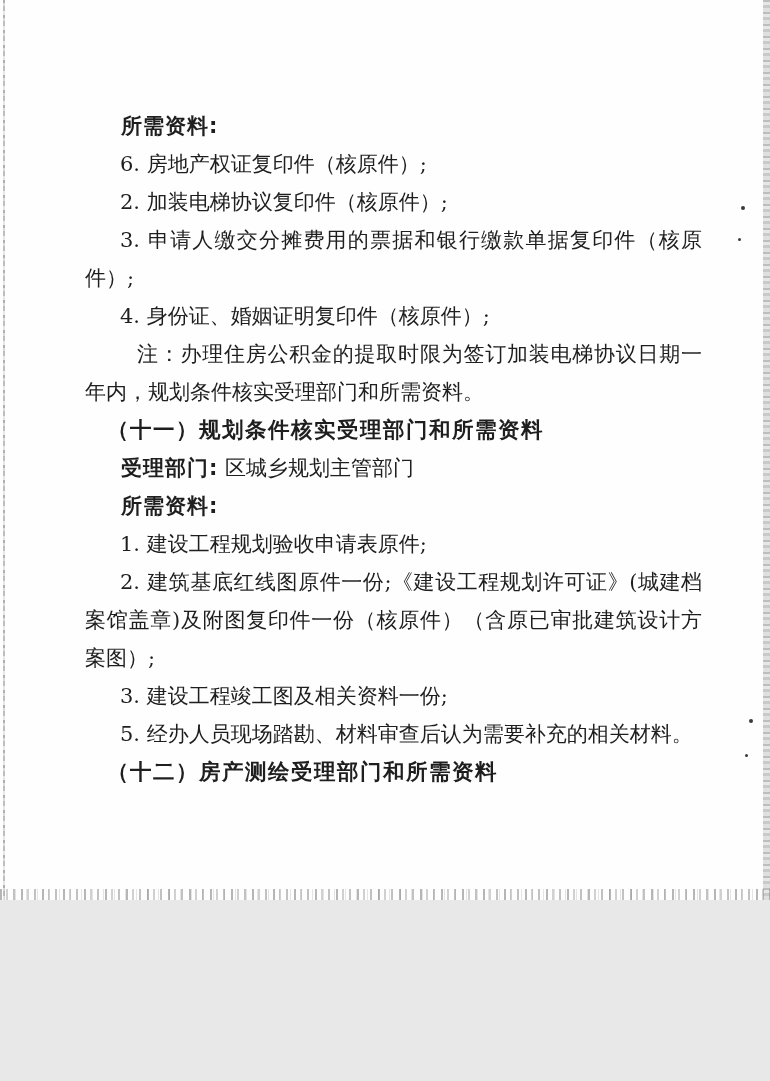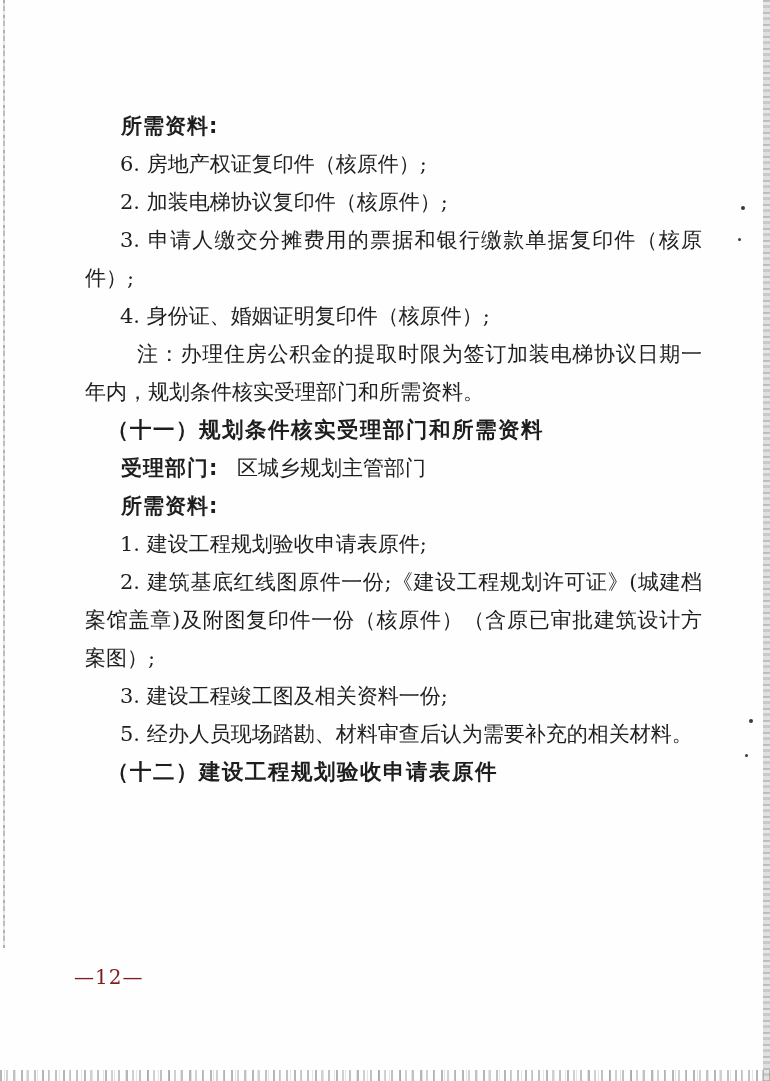--- a/index.html
+++ b/index.html
@@ -3,21 +3,21 @@
 <meta charset="utf-8">
 <style>
   html, body {
     margin: 0;
     padding: 0;
     background: #e8e8e8;
   }
   .page {
     position: relative;
     width: 770px;
-    height: 1081px;
+    height: 900px;
     background: #fefefe;
     overflow: hidden;
     font-family: "DejaVu Serif", "Liberation Serif", serif;
     color: #1e1e1e;
   }
   
   .content {
     position: absolute;
     left: 85px;
     top: 107px;
@@ -43,21 +43,21 @@
     font-size: 21.5px;
     letter-spacing: 1.5px;
     font-family: Liberation Serif, serif;
   }
   .dept-line { text-indent: 36px; }
   .dept-label {
     font-weight: 700;
     font-family: "DejaVu Sans", "Liberation Sans", sans-serif;
     letter-spacing: 1px;
   }
-  .dept-value { margin-left: 12px; }
+  .dept-value { margin-left: 0; }
 
   
   .footer {
     position: absolute;
     left: 74px;
     top: 958px;
     font-size: 20px;
     line-height: 38px;
     letter-spacing: 1px;
     color: #7f1d1d;
@@ -133,19 +133,19 @@
       <span class="dept-value">区城乡规划主管部门</span>
     </p>
 
     <p class="label">所需资料:</p>
 
     <p class="item">1. 建设工程规划验收申请表原件;</p>
     <p class="item">2. 建筑基底红线图原件一份;《建设工程规划许可证》(城建档案馆盖章)及附图复印件一份（核原件）（含原已审批建筑设计方案图）;</p>
     <p class="item">3. 建设工程竣工图及相关资料一份;</p>
     <p class="item">5. 经办人员现场踏勘、材料审查后认为需要补充的相关材料。</p>
 
-    <p class="heading">（十二）建设工程规划验收申请表原件</p>
+    <p class="heading">（十二）房产测绘受理部门和所需资料</p>
 
   </div>
 
   <div class="footer">—12—</div>
 
 </div>
 
 </body></html>

